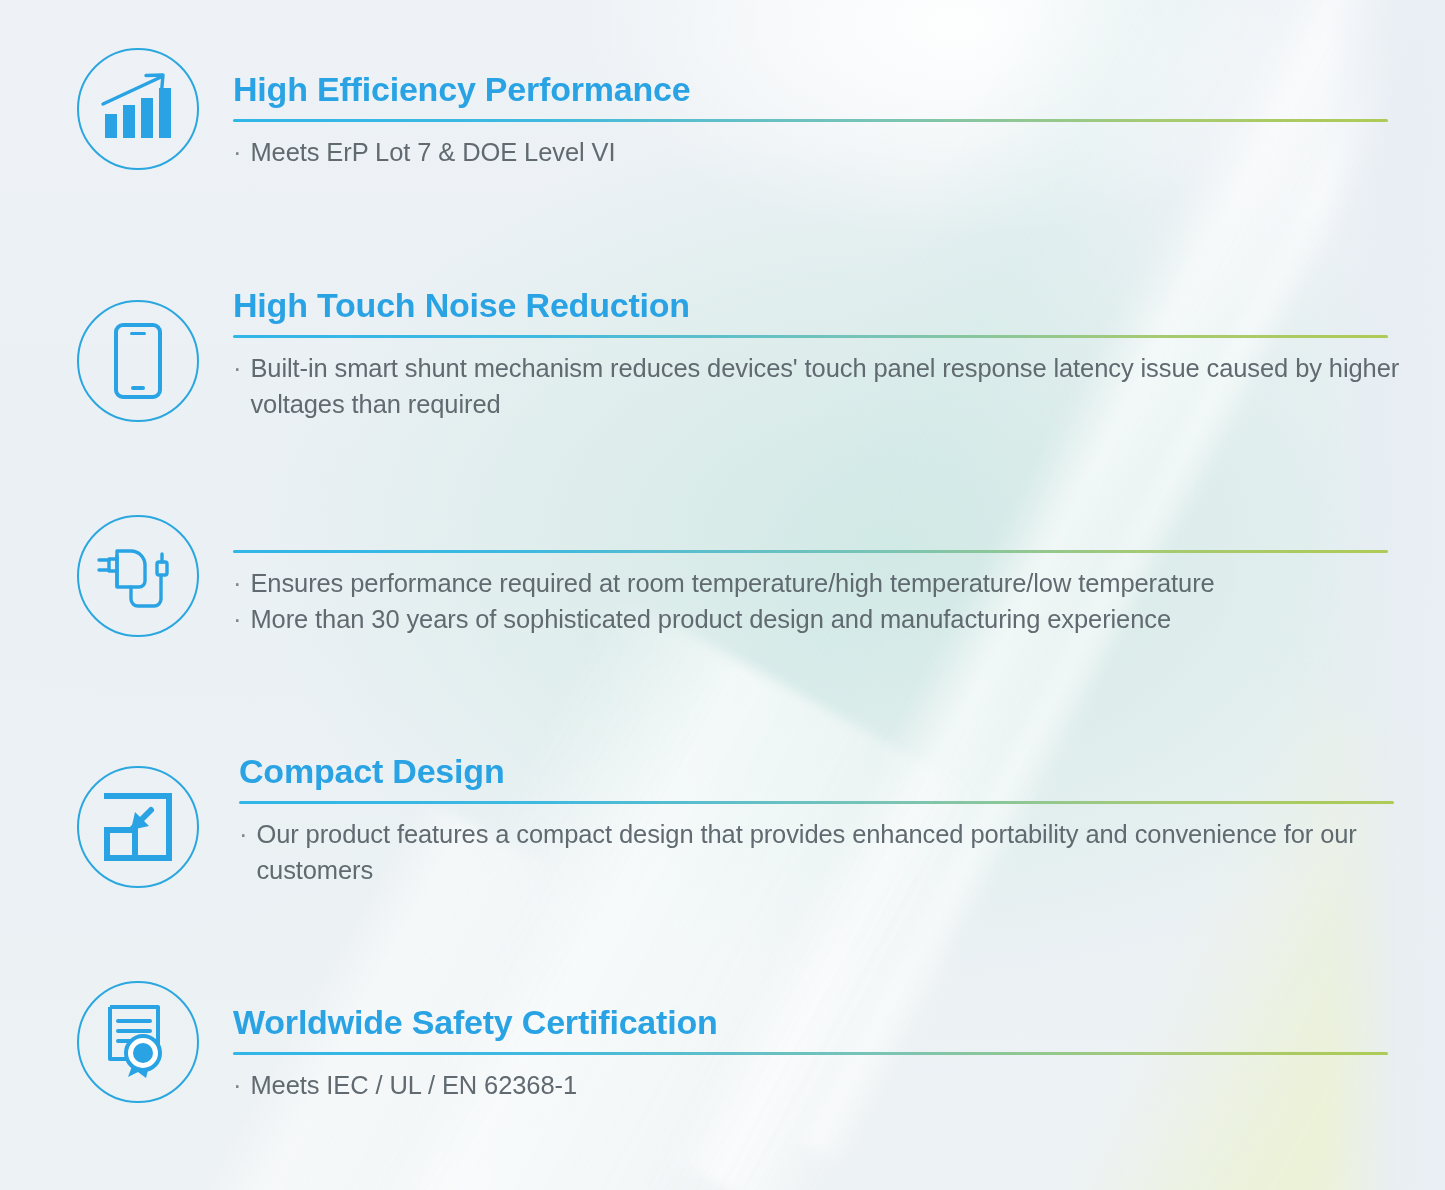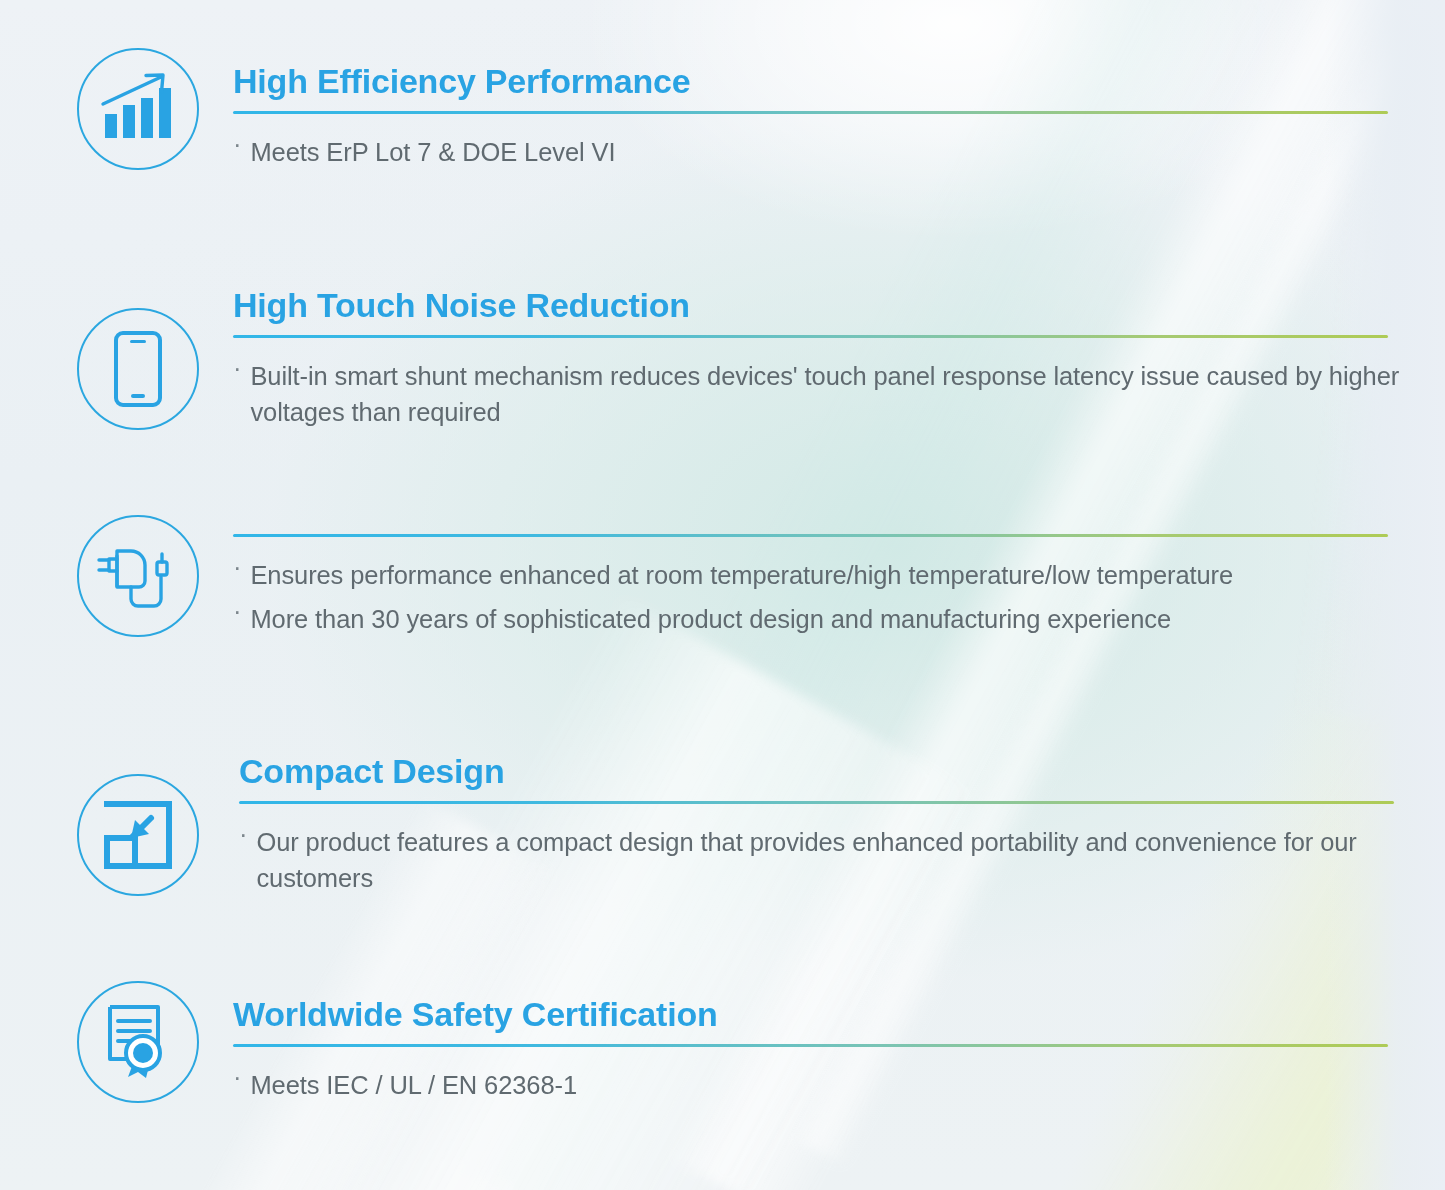--- a/index.html
+++ b/index.html
@@ -157,21 +157,21 @@
     align-items: flex-start;
   }
 
   .bullet-dot {
     color: #7c868c;
     margin-right: 9px;
     font-size: 25.5px;
     line-height: 1.42;
     flex: 0 0 auto;
   }
-  .bullet-text { flex: 1 1 auto; margin-top: 8px; }
+  .bullet-text { flex: 1 1 auto; }
 
   
   .f0 { top: 46px; }
   .f1 { top: 280px; }
   .f2 { top: 513px; }
   .f3 { top: 746px; gap: 6px; }
   .f4 { top: 979px; }
 </style>
 </head>
 <body>
@@ -252,21 +252,21 @@
             <rect x="62" y="22" width="10" height="13" rx="2" fill="none"></rect>
             <path d="M67 22 v-8"></path>
           </svg>
         </div>
       </div>
       <div class="feature-body">
         <div class="divider"></div>
         <div class="bullets">
           <div class="bullet">
             <span class="bullet-dot">·</span>
-            <span class="bullet-text">Ensures performance enhanced at room temperature/high temperature/low temperature</span>
+            <span class="bullet-text">Ensures performance required at room temperature/high temperature/low temperature</span>
           </div>
           <div class="bullet">
             <span class="bullet-dot">·</span>
             <span class="bullet-text">More than 30 years of sophisticated product  design and manufacturing experience</span>
           </div>
         </div>
       </div>
     </div>
 
     <div class="feature f3">

